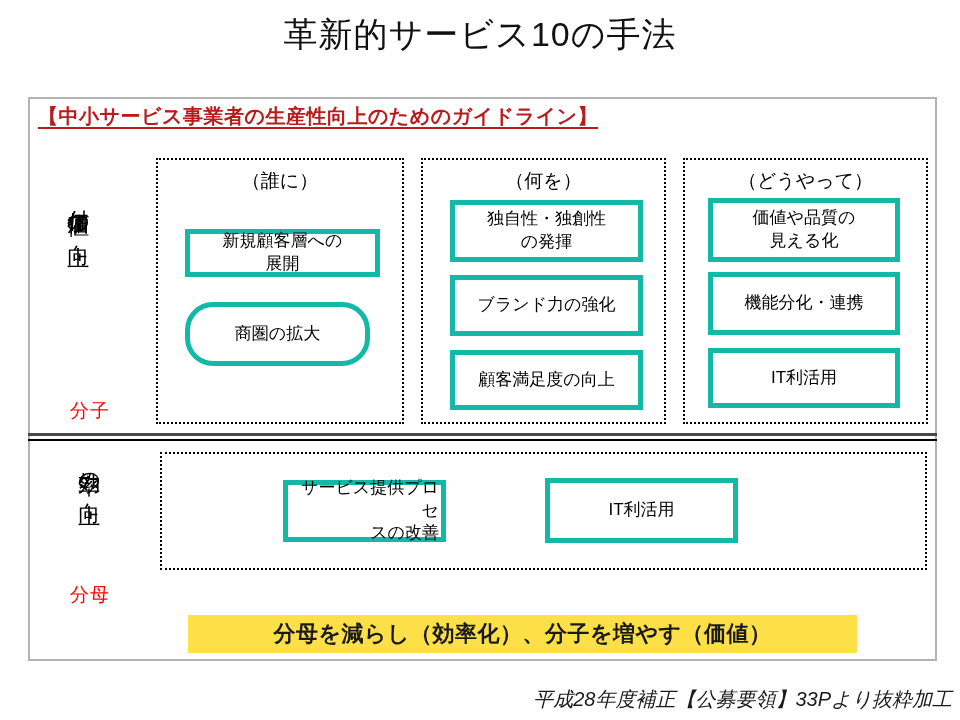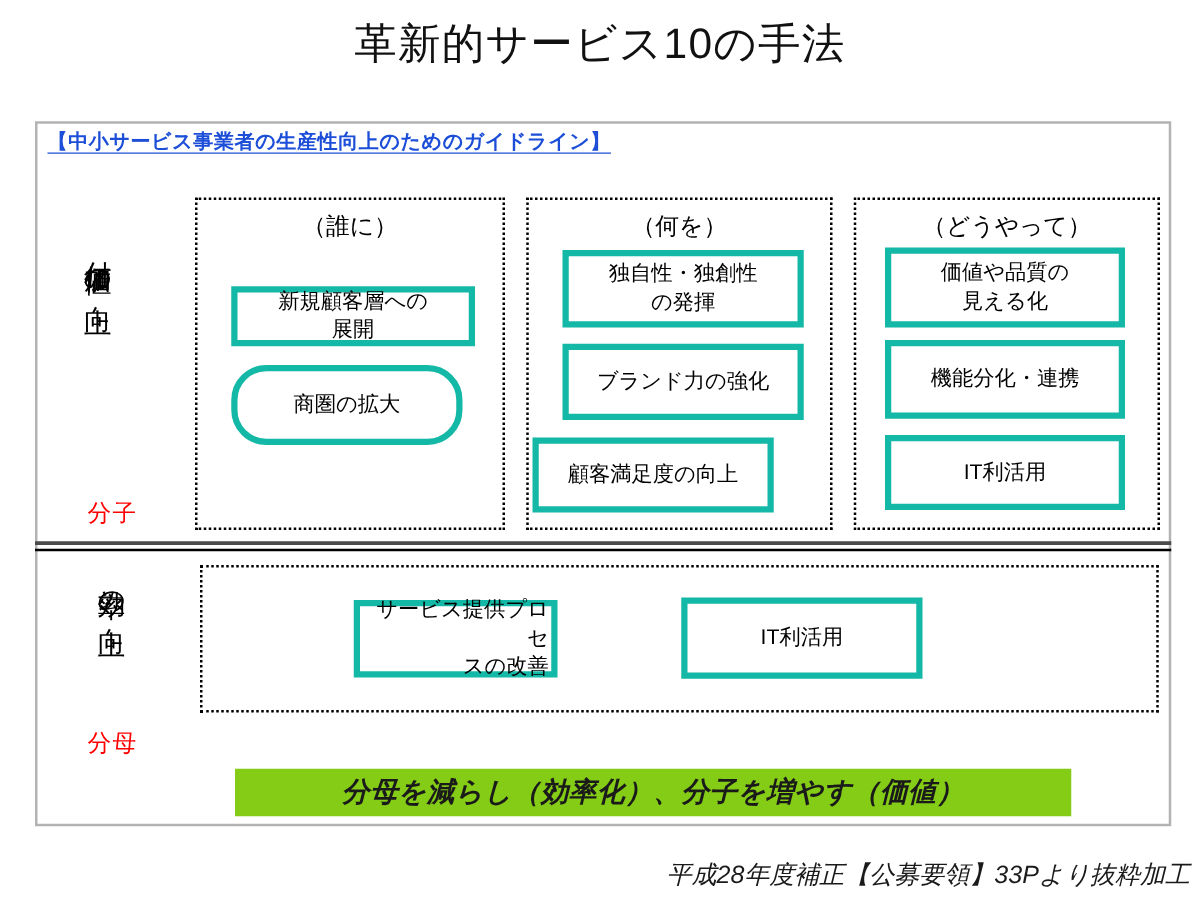--- a/index.html
+++ b/index.html
@@ -25,25 +25,25 @@
   .outer-box {
     position: absolute;
     left: 28px; top: 97px;
     width: 909px; height: 564px;
     border: 2px solid #b3b3b3;
     background: #ffffff;
   }
   .guideline-header {
     position: absolute;
     left: 38px; top: 103px;
-    font-size: 16px;
+    font-size: 20px;
     font-weight: bold;
     text-decoration: underline;
     text-underline-offset: 4px;
-    color: #1d4ed8;
+    color: #b91c1c;
     letter-spacing: 0.5px;
   }
   .v-label {
     position: absolute;
     writing-mode: vertical-rl;
     text-orientation: upright;
     font-size: 22px;
     letter-spacing: 2px;
     color: #000;
     line-height: 1.1;
@@ -81,24 +81,24 @@
     align-items: center;
     justify-content: center;
     text-align: center;
     font-size: 17px;
     line-height: 1.35;
     color: #000;
     white-space: pre-line;
     padding: 2px;
   }
   .b11 { left: 185px; top: 229px; width: 195px; height: 48px; }
-  .b12 { left: 185px; top: 292px; width: 185px; height: 64px; border-radius: 28px; }
+  .b12 { left: 185px; top: 302px; width: 185px; height: 64px; border-radius: 28px; }
   .b21 { left: 450px; top: 200px; width: 193px; height: 62px; }
   .b22 { left: 450px; top: 275px; width: 193px; height: 61px; }
-  .b23 { left: 426px; top: 350px; width: 193px; height: 60px; }
+  .b23 { left: 450px; top: 350px; width: 193px; height: 60px; }
   .b31 { left: 708px; top: 198px; width: 192px; height: 64px; }
   .b32 { left: 708px; top: 272px; width: 192px; height: 63px; }
   .b33 { left: 708px; top: 348px; width: 192px; height: 60px; }
   .divider-line-1 {
     position: absolute;
     left: 28px; top: 433px; width: 909px; height: 3px;
     background: #4a4a4a;
   }
   .divider-line-2 {
     position: absolute;
@@ -175,17 +175,17 @@
   <div class="divider-line-2"></div>
 
   <div class="v-label v-label-lower">効率の向上</div>
   <div class="fraction-label fraction-lower" style="color: rgb(255, 0, 0);">分母</div>
 
   <div class="lower-dotted"></div>
   <div class="method-box bl1">サービス提供プロセ
 スの改善</div>
   <div class="method-box bl2">IT利活用</div>
 
-  <div class="banner" style="background: #84cc16; font-style: italic;">分母を減らし（効率化）、分子を増やす（価値）</div>
+  <div class="banner" style="background: #fde047;">分母を減らし（効率化）、分子を増やす（価値）</div>
 
   <div class="source-note">平成28年度補正【公募要領】33Pより抜粋加工</div>
 
 </div>
 
 </body></html>

